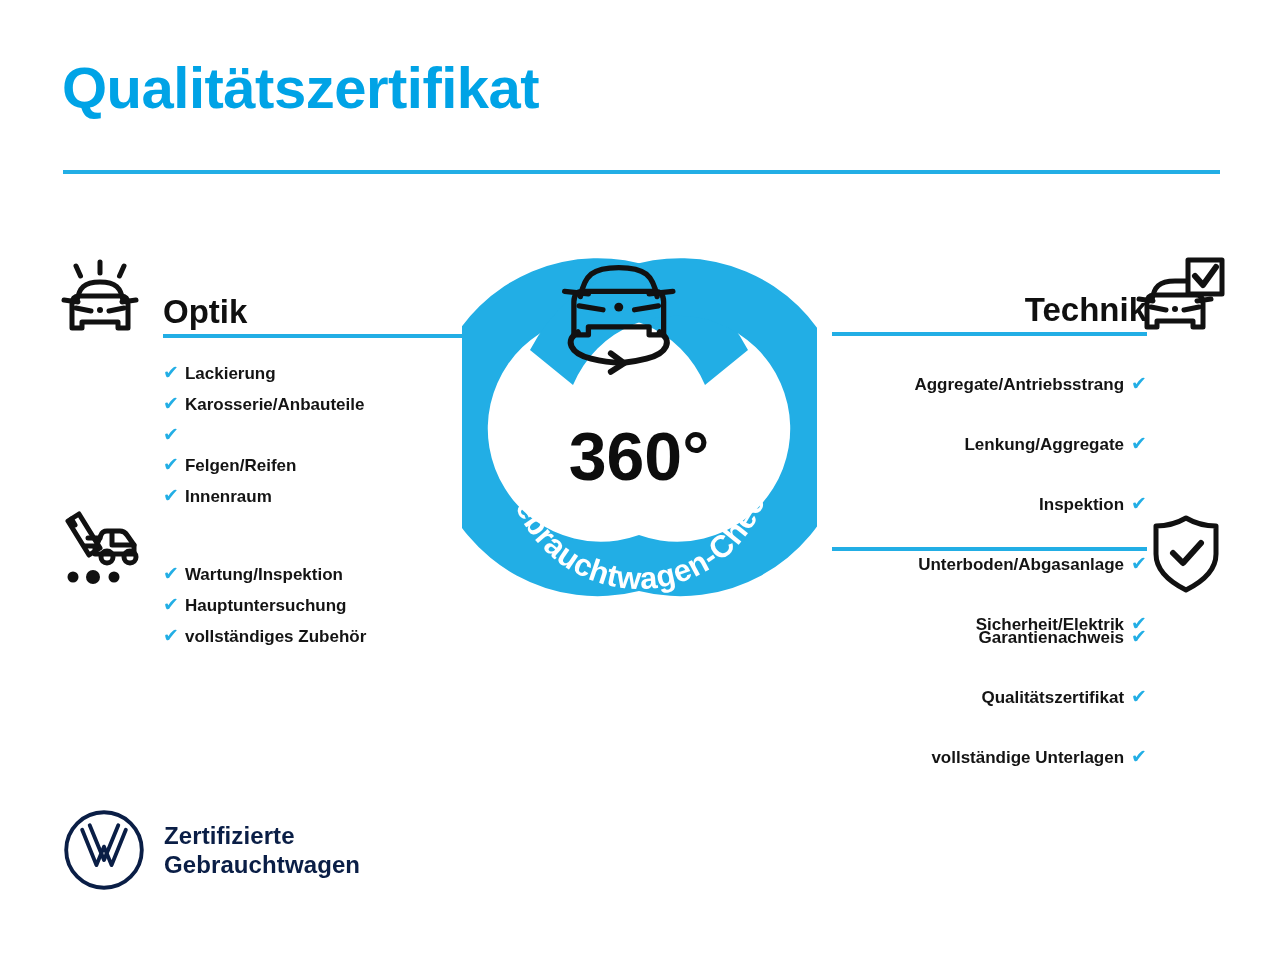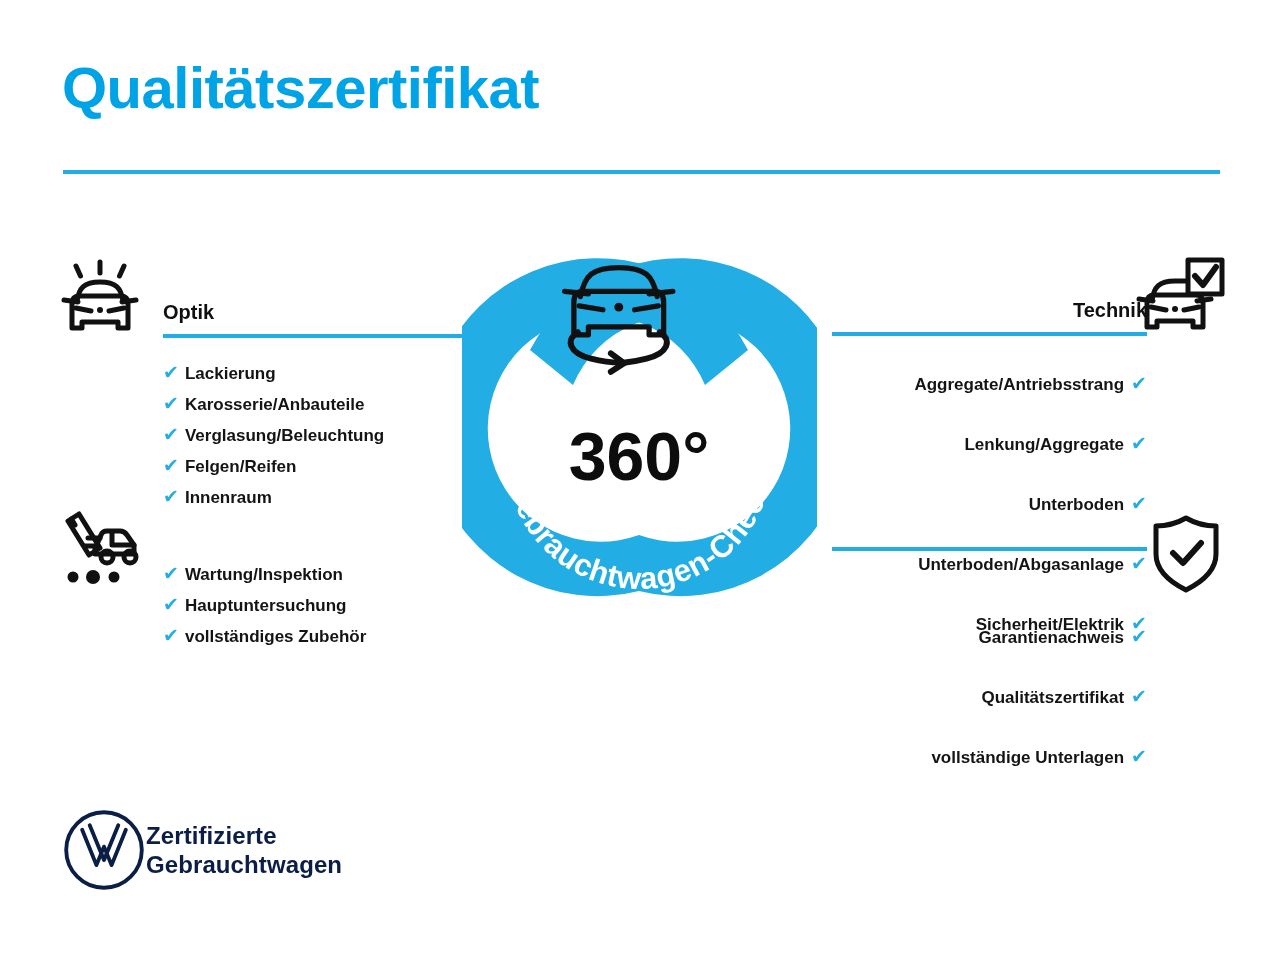--- a/index.html
+++ b/index.html
@@ -49,21 +49,21 @@
     position: absolute;
   }
   .block.left  { left: 163px;  width: 312px; }
   .block.right { left: 832px;  width: 315px; }
 
   .block-head {
     position: relative;
     height: 46px;
   }
   .block-title {
-    font-size: 20px;
+    font-size: 33px;
     font-weight: 700;
     color: #101010;
     line-height: 32px;
     white-space: nowrap;
   }
   .block.left  .block-title { text-align: left; }
   .block.right .block-title { text-align: right; }
 
   .block-underline {
     width: 100%;
@@ -127,20 +127,21 @@
   .vw-lockup {
     position: absolute;
     left: 62px;
     top: 808px;
     display: flex;
     align-items: center;
   }
   .vw-mark { width: 84px; height: 84px; }
   .vw-mark svg { display: block; width: 100%; height: 100%; }
   .vw-text {
+    margin-left: 18px;
     font-size: 24px;
     font-weight: 700;
     line-height: 29px;
     color: #0A1E46;
     letter-spacing: 0.1px;
   }
 </style>
 </head>
 <body>
 
@@ -284,21 +285,20 @@
           <li class="check-item">
             <span class="tick">✔</span>
             <span>Lackierung</span>
           </li>
           <li class="check-item">
             <span class="tick">✔</span>
             <span>Karosserie/Anbauteile</span>
           </li>
           <li class="check-item">
             <span class="tick">✔</span>
-            <span>Verglasung/Beleuchtung</span>
           </li>
           <li class="check-item">
             <span class="tick">✔</span>
             <span>Felgen/Reifen</span>
           </li>
           <li class="check-item">
             <span class="tick">✔</span>
             <span>Innenraum</span>
           </li>
         </ul>
@@ -327,21 +327,21 @@
         <ul class="check-list">
           <li class="check-item">
             <span>Aggregate/Antriebsstrang</span>
             <span class="tick">✔</span>
           </li>
           <li class="check-item">
             <span>Lenkung/Aggregate</span>
             <span class="tick">✔</span>
           </li>
           <li class="check-item">
-            <span>Unterboden</span>
+            <span>Inspektion</span>
             <span class="tick">✔</span>
           </li>
           <li class="check-item">
             <span>Unterboden/Abgasanlage</span>
             <span class="tick">✔</span>
           </li>
           <li class="check-item">
             <span>Sicherheit/Elektrik</span>
             <span class="tick">✔</span>
           </li>

